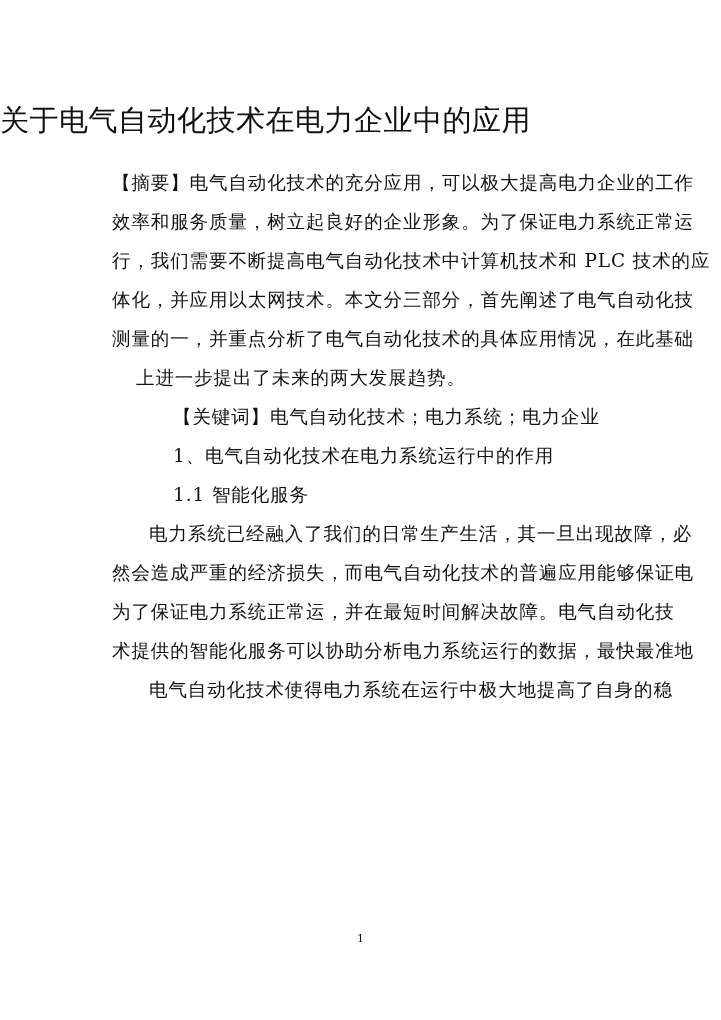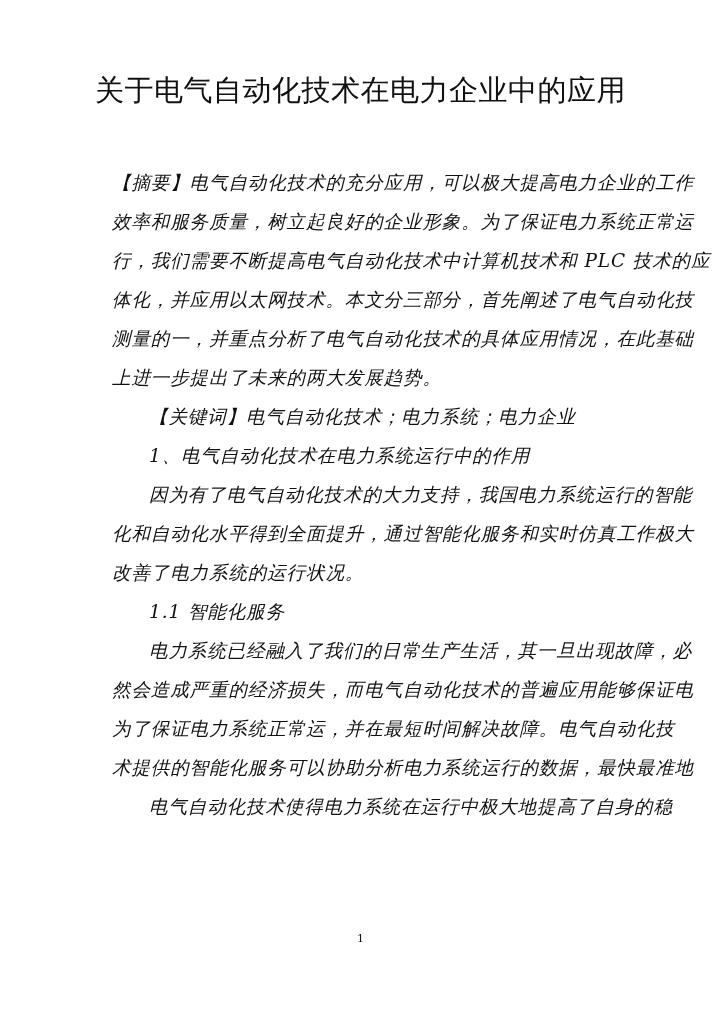--- a/index.html
+++ b/index.html
@@ -18,22 +18,21 @@
     .page {
       position: absolute;
       left: 0; top: 0;
       width: 721px; height: 1020px;
       background: #ffffff;
     }
     .title {
       position: absolute;
       left: 0;
       width: 721px;
-      top: 70px;
-      text-align: center;
+      top: 100px;
       font-size: 29px;
       line-height: 40px;
       font-weight: normal;
       letter-spacing: 0.5px;
       margin: 0;
     }
     .body-text {
       position: absolute;
       left: 112px;
       top: 163px;
@@ -48,24 +47,24 @@
       letter-spacing: 0.9px;
     }
     .indent {
       text-indent: 37px;
     }
     .line {
       display: block;
       white-space: nowrap;
       text-align: justify;
       text-align-last: justify;
-      font-style: italic;
     }
     .line.last {
       text-align-last: left;
+      margin-left: 24px;
     }
     .page-number {
       position: absolute;
       left: 0;
       width: 721px;
       top: 932px;
       text-align: center;
       font-size: 11px;
       line-height: 14px;
     }
@@ -89,25 +88,20 @@
     </div>
 
     <div class="para indent">
       <span class="line last">【关键词】电气自动化技术；电力系统；电力企业</span>
     </div>
 
     <div class="para indent">
       <span class="line last">1、电气自动化技术在电力系统运行中的作用</span>
     </div>
 
-    <div class="para">
-      <span class="line" style="padding-left:37px; box-sizing:border-box;">因为有了电气自动化技术的大力支持，我国电力系统运行的智能</span>
-      <span class="line">化和自动化水平得到全面提升，通过智能化服务和实时仿真工作极大</span>
-      <span class="line last">改善了电力系统的运行状况。</span>
-    </div>
 
     <div class="para indent">
       <span class="line last">1.1 智能化服务</span>
     </div>
 
     <div class="para">
       <span class="line" style="padding-left:37px; box-sizing:border-box;">电力系统已经融入了我们的日常生产生活，其一旦出现故障，必</span>
       <span class="line">然会造成严重的经济损失，而电气自动化技术的普遍应用能够保证电</span>
       <span class="line">为了保证电力系统正常运，并在最短时间解决故障。电气自动化技</span>
       <span class="line">术提供的智能化服务可以协助分析电力系统运行的数据，最快最准地</span>

